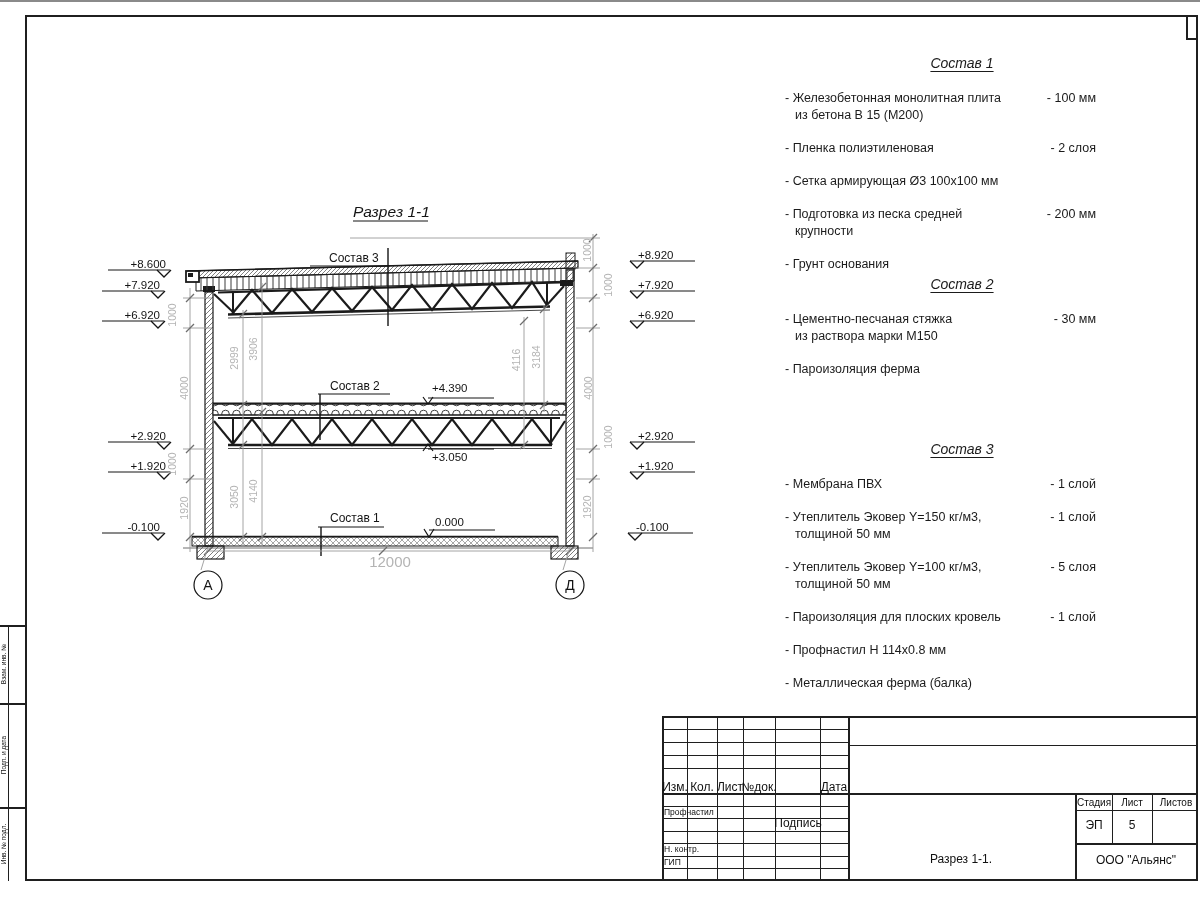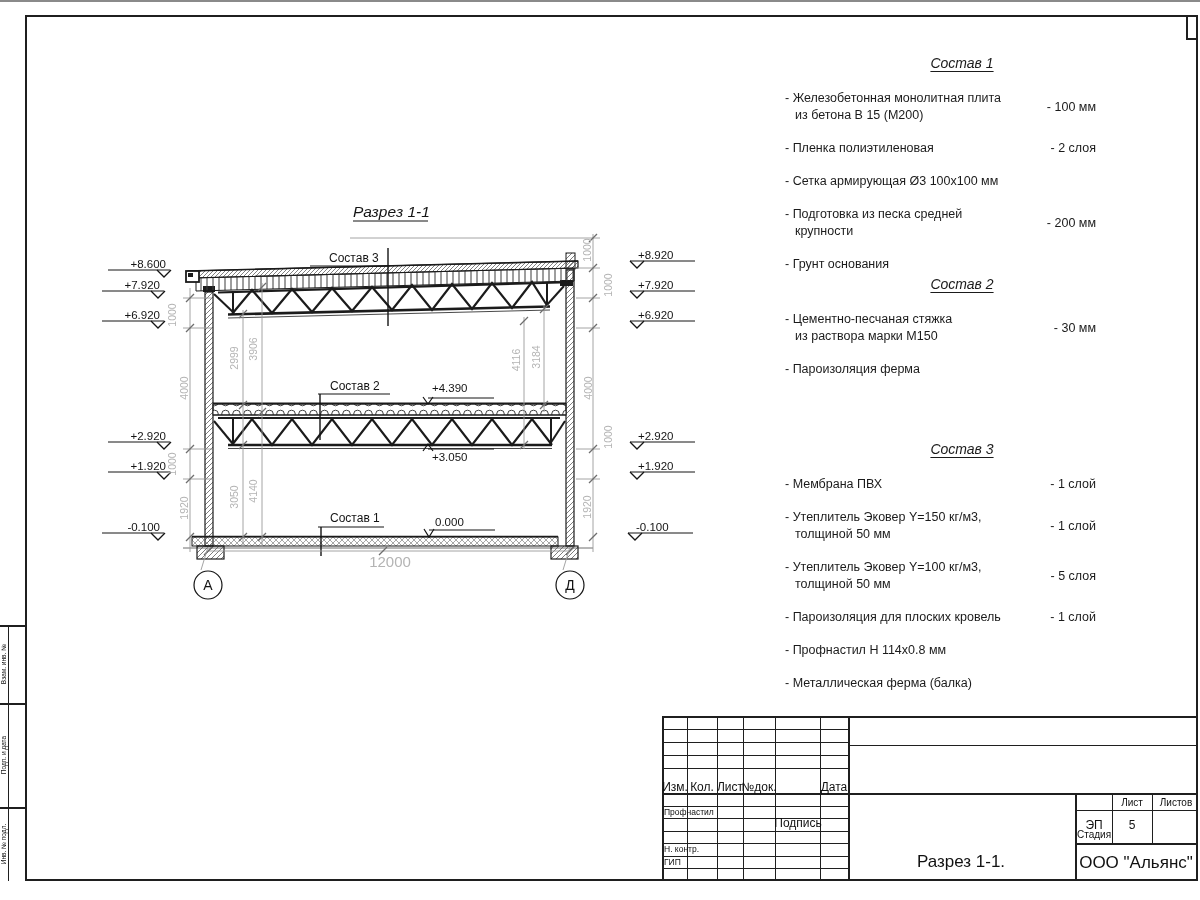--- a/index.html
+++ b/index.html
@@ -5,31 +5,31 @@
   html,body{margin:0;padding:0;background:#fff;}
   .page{position:relative;width:1200px;height:900px;background:#ffffff;overflow:hidden;
         font-family:"Liberation Sans", sans-serif;color:#1b1b1b;}
   .hl,.vl{position:absolute;background:#1f1f1f;}
   
   .outer-top{left:0;top:7px;width:1200px;height:1px;background:#8a8a8a;}
   .outer-bottom{left:0;top:891px;width:1200px;height:1px;background:#8a8a8a;}
   
   .tb-label{position:absolute;font-size:12px;color:#111;white-space:nowrap;}
   .tb-center{transform:translateX(-50%);}
-  .tb-big{font-size:17px;}
+  .tb-big{font-size:12px;}
   
   .side-label{position:absolute;font-size:6.5px;color:#111;white-space:nowrap;
               transform:rotate(-90deg) translateX(-50%);transform-origin:left top;}
   
   .specs{position:absolute;left:785px;top:0;width:318px;font-size:12.5px;line-height:17px;}
   .spec-section{position:absolute;left:0;width:318px;}
   .spec-title{font-style:italic;font-size:14px;text-align:center;padding-left:36px;
               margin-bottom:18px;}
   .spec-title span{text-decoration:underline;text-underline-offset:3px;}
-  .spec-item{display:flex;align-items:center;margin-bottom:13px;margin-top:16px;}
+  .spec-item{display:flex;align-items:flex-start;margin-bottom:13px;margin-top:16px;}
   .spec-name{width:252px;white-space:pre-line;padding-left:10px;text-indent:-10px;}
   .spec-value{margin-left:auto;white-space:nowrap;padding-right:7px;}
   svg text{font-family:"Liberation Sans", sans-serif;}
   .dim{fill:#b4b4b4;font-size:10.5px;}
   .big-dim{fill:#b4b4b4;font-size:15px;}
   .elev{fill:#141414;font-size:11.5px;}
   .call{fill:#141414;font-size:12px;}
   .axis-letter{fill:#141414;font-size:14px;}
   .dwg-title{fill:#141414;font-size:15.5px;font-style:italic;}
 </style>
@@ -400,21 +400,21 @@
     <div class="tb-label tb-center" style="left:702px;top:780px;">Кол.</div>
     <div class="tb-label tb-center" style="left:730px;top:780px;">Лист</div>
     <div class="tb-label tb-center" style="left:759px;top:780px;">№док.</div>
     <div class="tb-label tb-center" style="left:798px;top:816px;">Подпись</div>
     <div class="tb-label tb-center" style="left:834px;top:780px;">Дата</div>
 
     <div class="tb-label" style="left:664px;top:807px;font-size:8.5px;">Профнастил</div>
     <div class="tb-label" style="left:664px;top:844px;font-size:8.5px;">Н. контр.</div>
     <div class="tb-label" style="left:664px;top:857px;font-size:8.5px;">ГИП</div>
 
-    <div class="tb-label tb-center" style="left:1094px;top:829px;font-size:10px;">Стадия</div>
+    <div class="tb-label tb-center" style="left:1094px;top:797px;font-size:10px;">Стадия</div>
     <div class="tb-label tb-center" style="left:1132px;top:797px;font-size:10px;">Лист</div>
     <div class="tb-label tb-center" style="left:1176px;top:797px;font-size:10px;">Листов</div>
     <div class="tb-label tb-center" style="left:1094px;top:818px;font-size:12px;">ЭП</div>
     <div class="tb-label tb-center" style="left:1132px;top:818px;font-size:12px;">5</div>
 
     <div class="tb-label tb-center tb-big" style="left:961px;top:852px;">Разрез  1-1.</div>
     <div class="tb-label tb-center tb-big" style="left:1136px;top:853px;">ООО "Альянс"</div>
   </div>
 
 </div>

